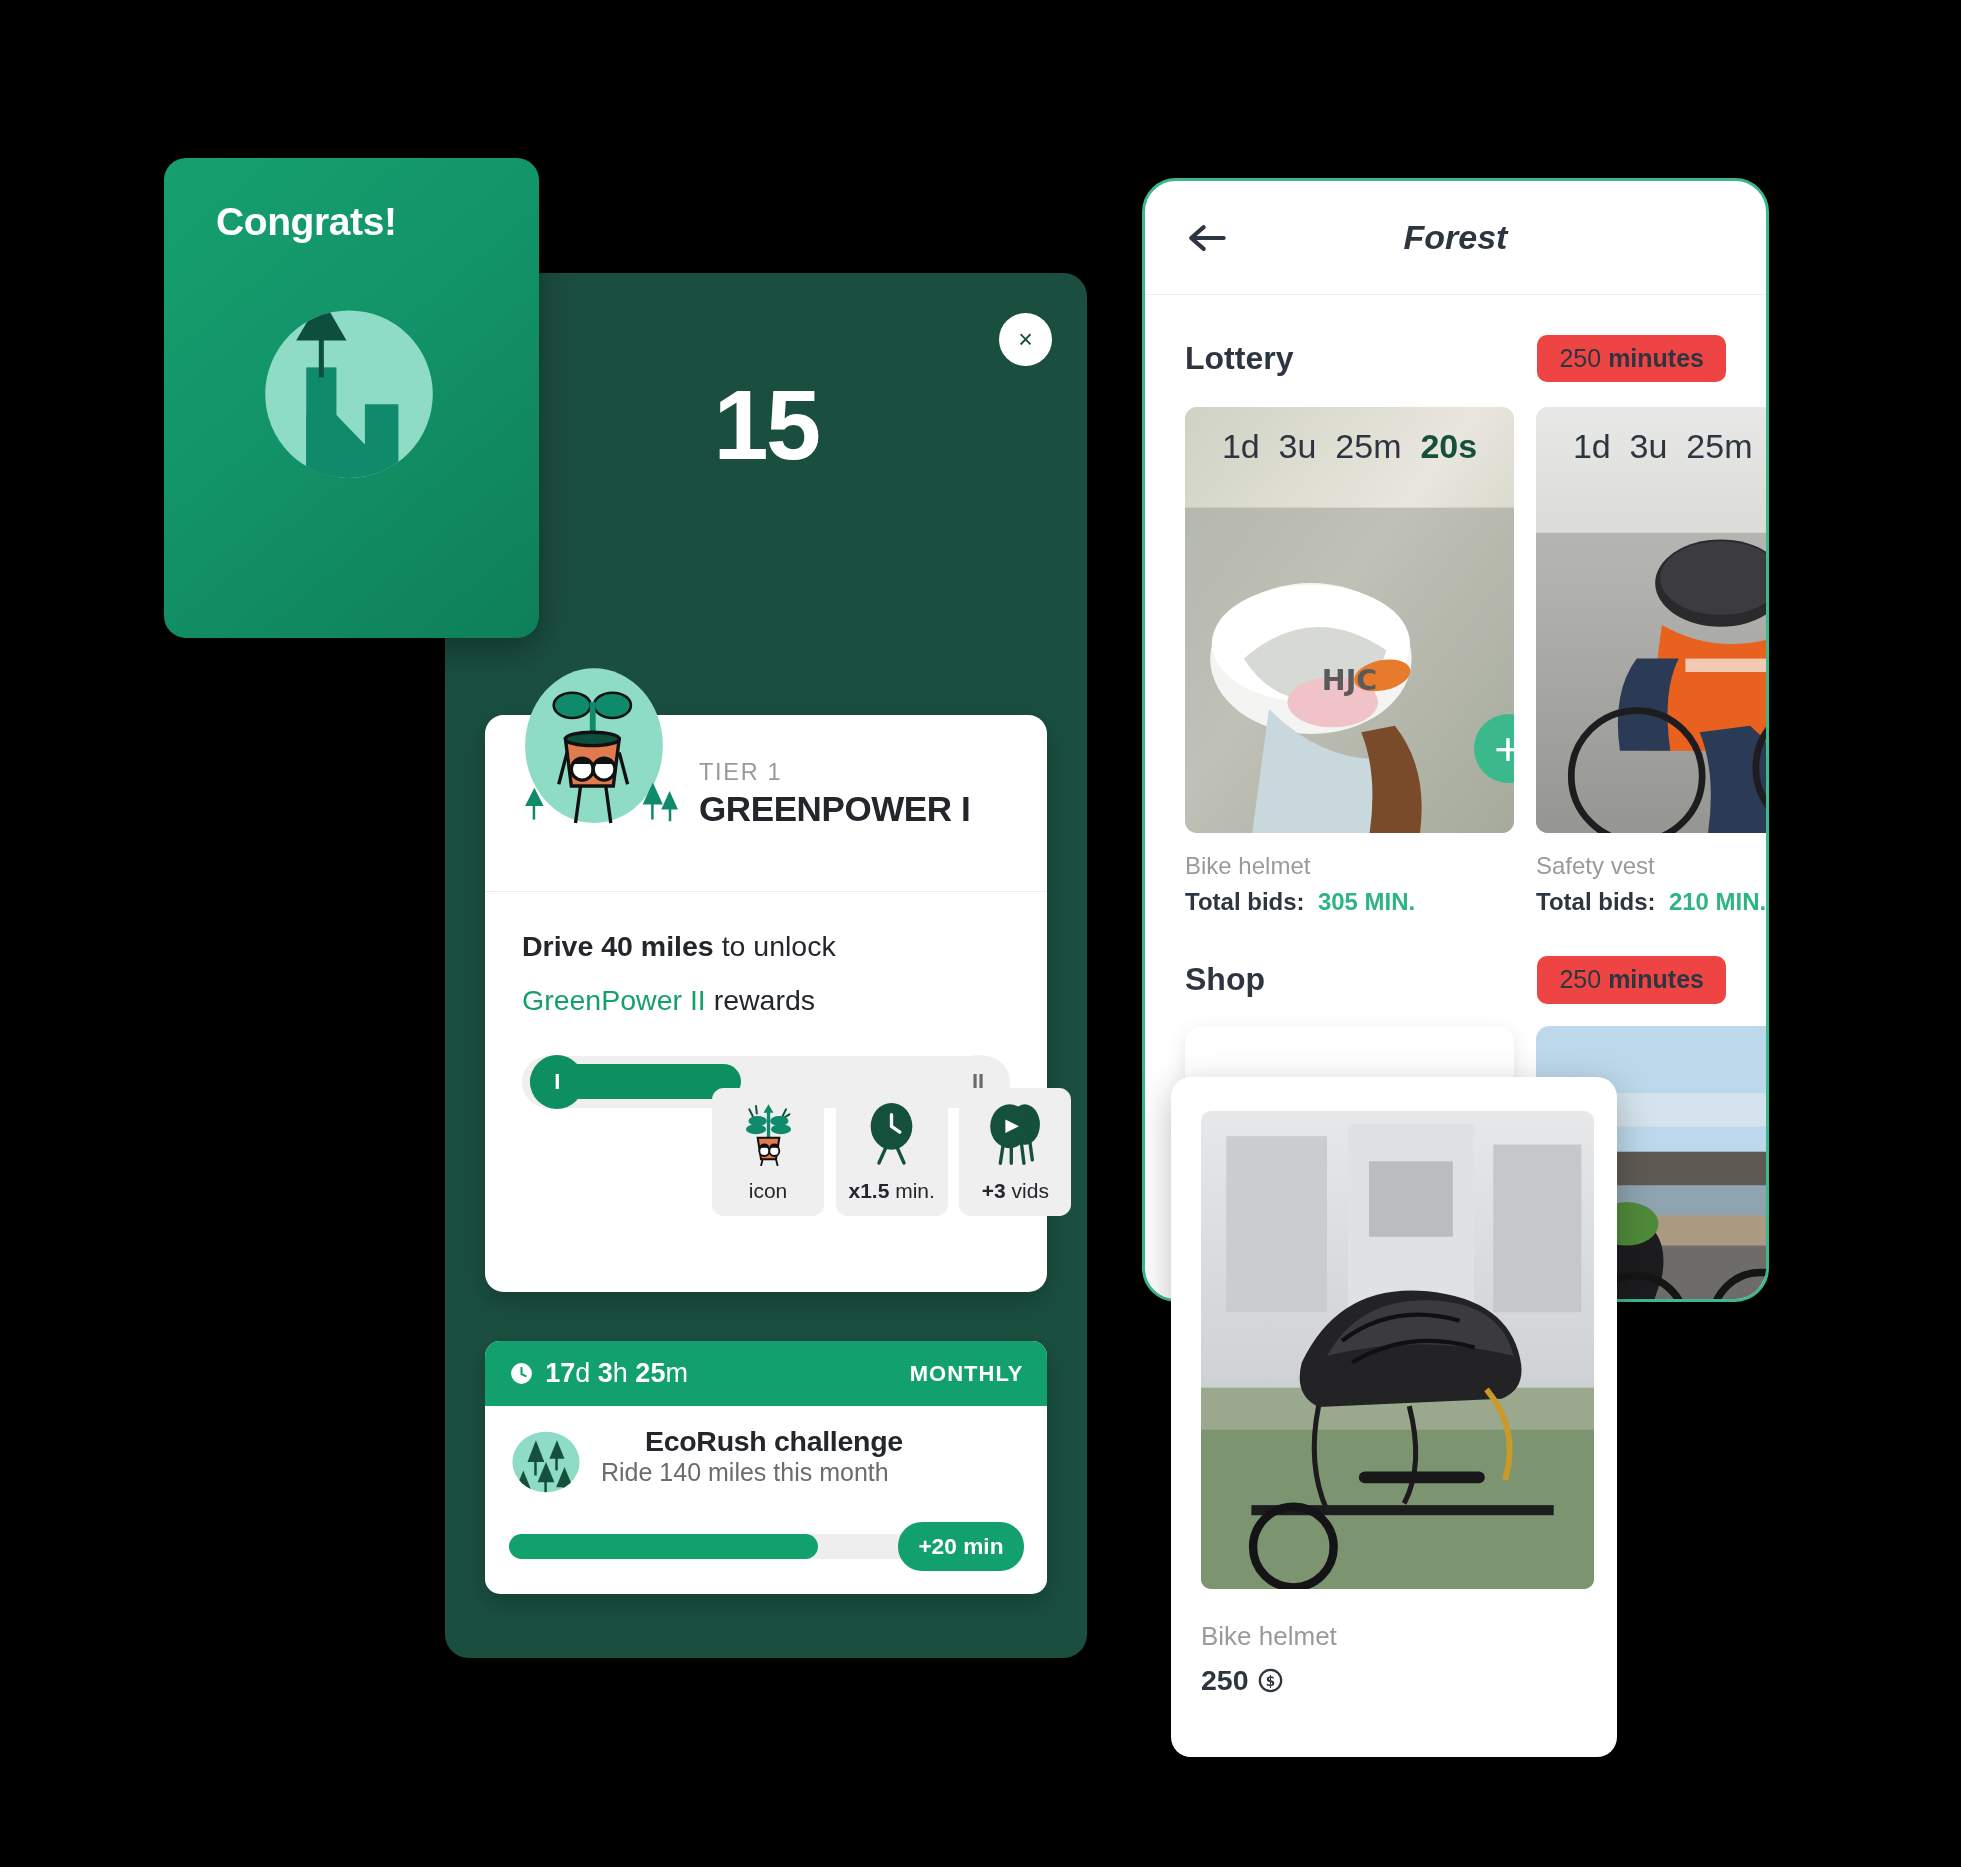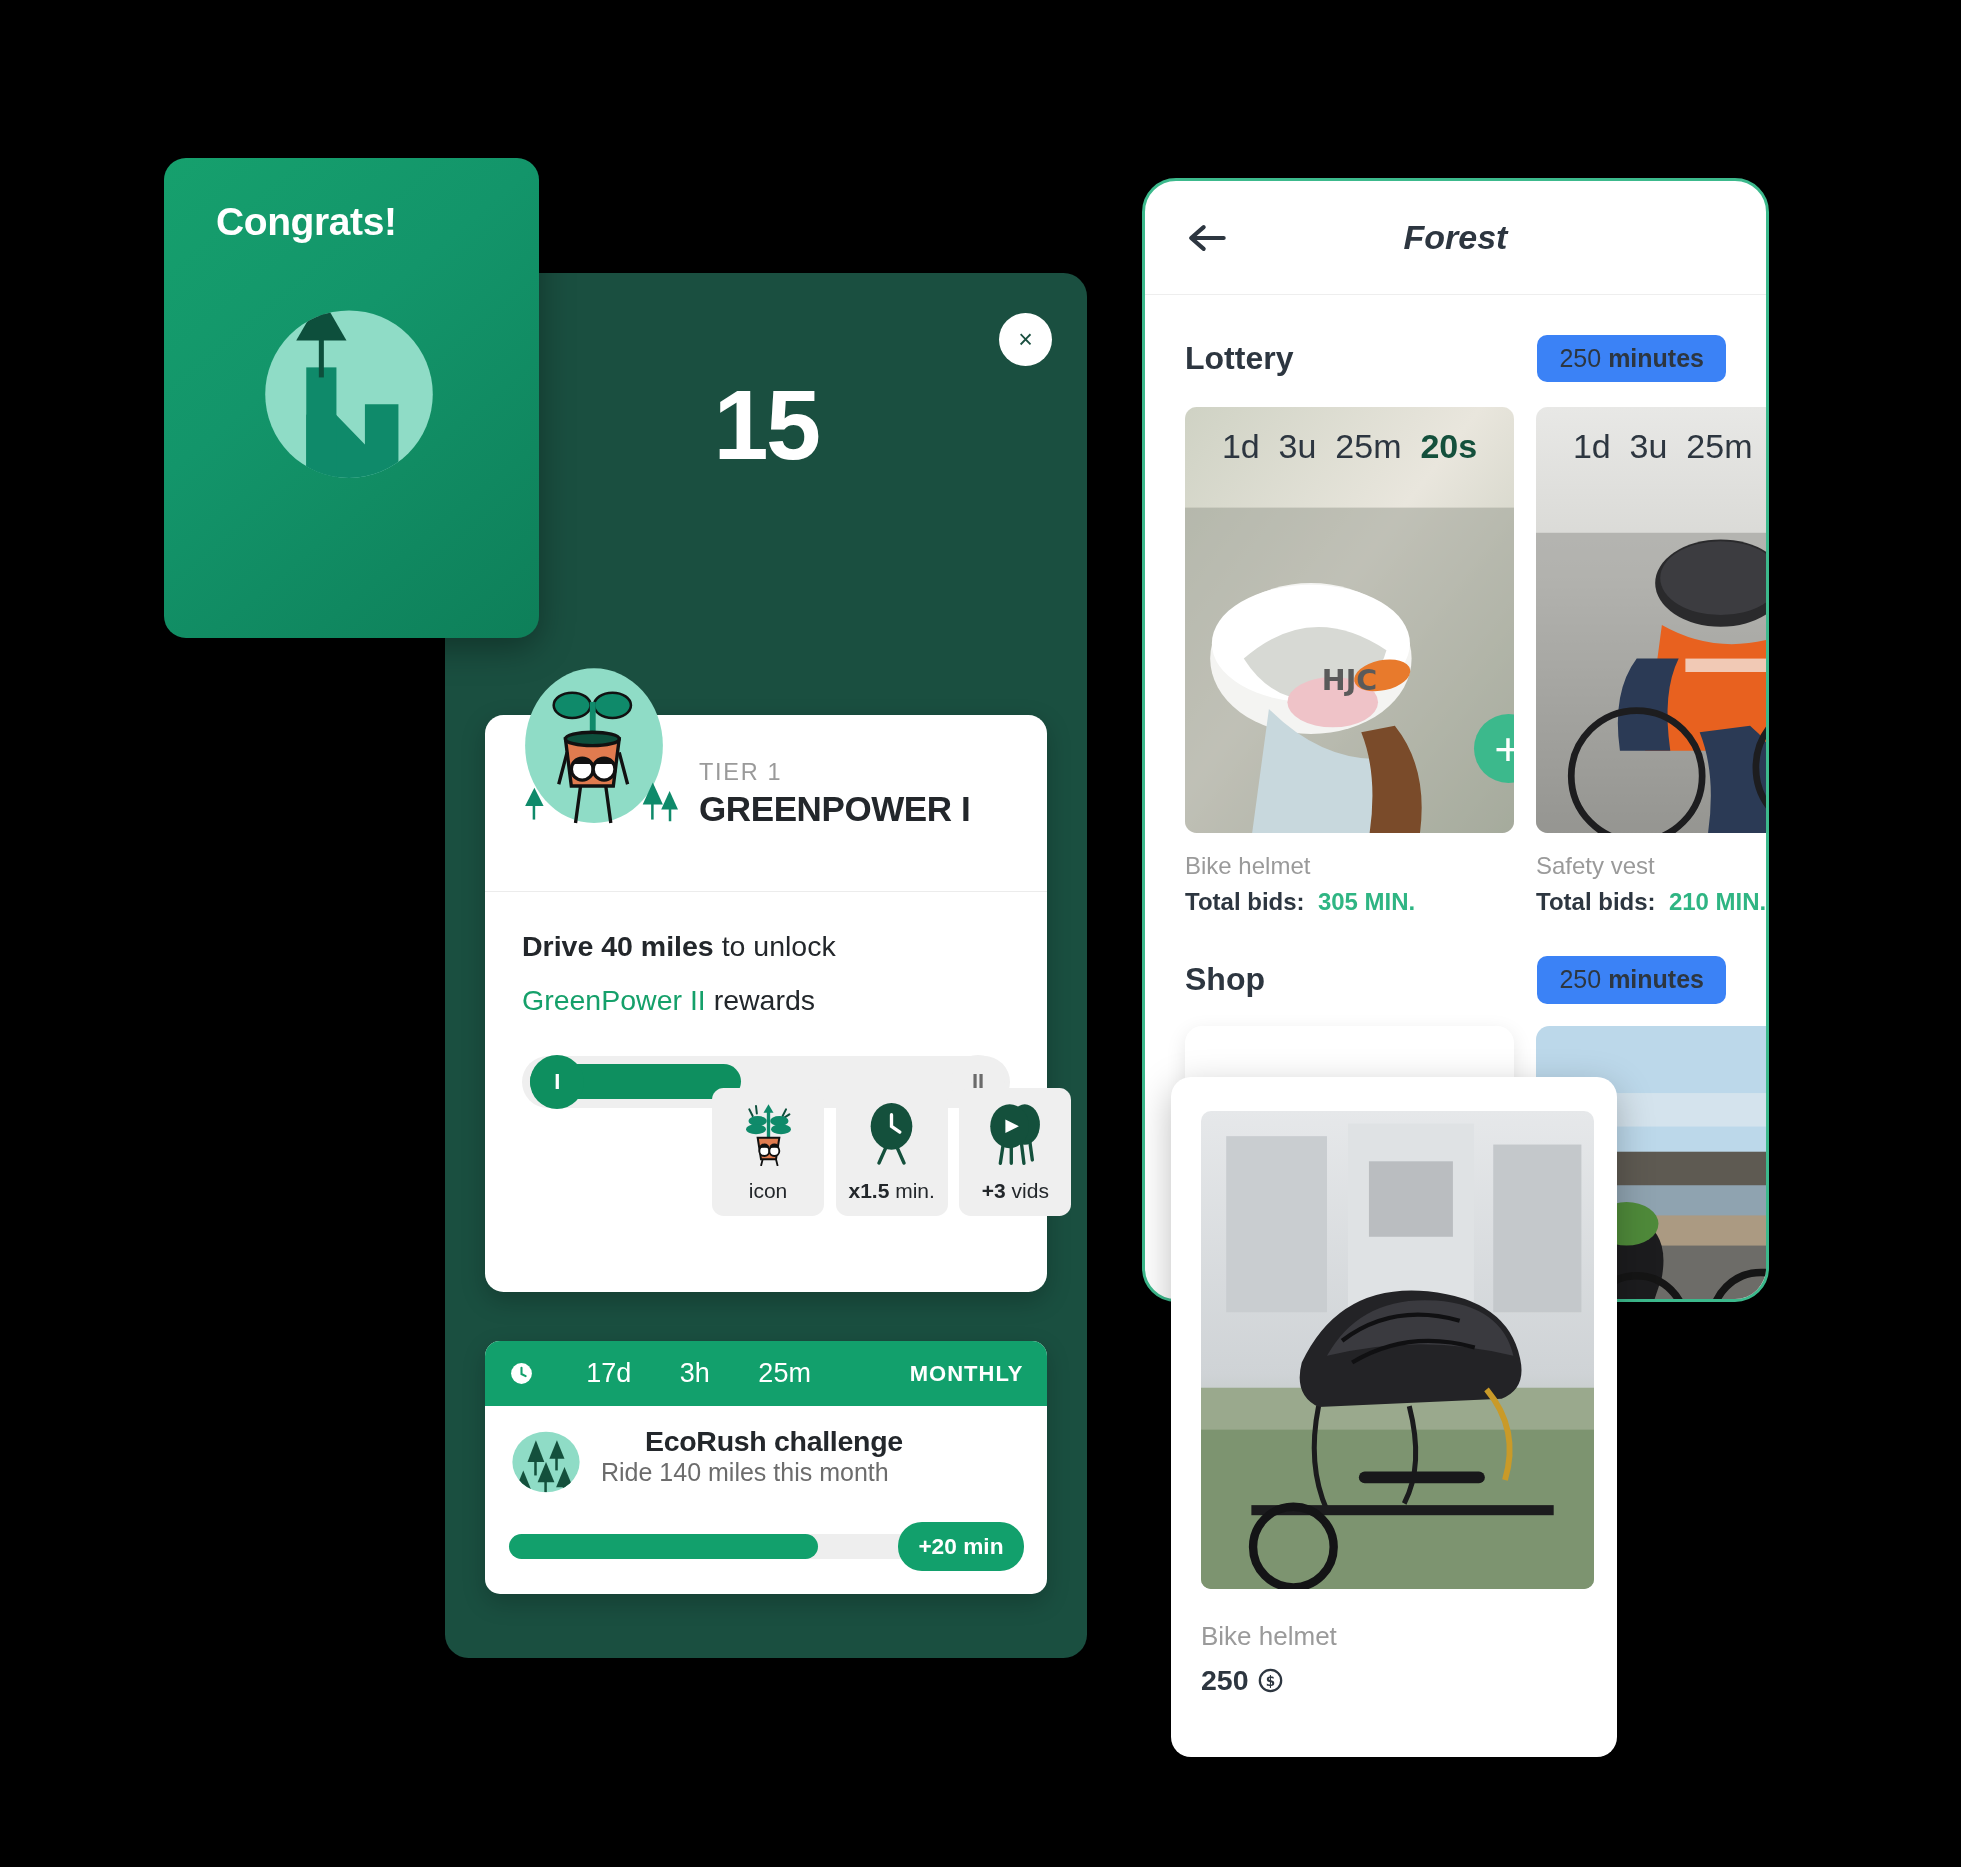--- a/index.html
+++ b/index.html
@@ -100,21 +100,21 @@
     position:absolute;left:485px;top:1341px;width:562px;height:253px;
     background:#fff;border-radius:15px;overflow:hidden;z-index:6;
     box-shadow:0 8.4px 23.5px rgba(0,0,0,.2);
   }
   .chal-head{
     height:65px;background:#12a06c;display:flex;align-items:center;
     justify-content:space-between;padding:0 23.5px;color:#fff;
   }
   .chal-timer{display:flex;align-items:center;gap:11.7px;font-size:27px;}
   .chal-timer .u{font-weight:normal;}
-  .chal-timer .n{font-weight:normal;margin-left:41px;}
+  .chal-timer .n{font-weight:bold;}
   .chal-period{font-size:22px;font-weight:bold;letter-spacing:1px;}
   .chal-body{padding:18.5px 23.5px 0 23.5px;display:flex;gap:18.5px;align-items:flex-start;}
   .chal-icon{width:74px;height:74px;flex:none;}
   .chal-title{font-size:28.5px;font-weight:bold;color:#23272b;letter-spacing:-0.3px;margin-left:44px;}
   .chal-desc{font-size:25px;color:#6c6c6c;margin-top:0;}
   .chal-prog-wrap{position:absolute;left:23.5px;right:23.5px;bottom:32px;height:30px;}
   .chal-prog-bg{position:absolute;left:0;right:0;top:1.7px;height:25px;background:#eee;border-radius:12.6px;}
   .chal-prog-fill{position:absolute;left:0;top:1.7px;height:25px;width:309px;background:#12a06c;border-radius:12.6px;}
   .chal-pill{
     position:absolute;right:0;top:-10px;height:49px;padding:0 20px;border-radius:24px;
@@ -136,21 +136,21 @@
   .ph-back{position:absolute;left:42px;top:50%;transform:translateY(-50%);cursor:pointer;}
   .ph-title{
     width:100%;text-align:center;font-size:34px;font-weight:bold;color:#2d3640;
   }
   .sec-head{
     display:flex;align-items:center;justify-content:space-between;
     padding:40px 40px 0 40px;
   }
   .sec-title{font-size:32px;font-weight:bold;color:#2d3640;}
   .minutes-pill{
-    background:#3b82f6;border-radius:10px;padding:9.2px 22px;font-size:25px;color:#2d3640;cursor:pointer;
+    background:#ef4444;border-radius:10px;padding:9.2px 22px;font-size:25px;color:#2d3640;cursor:pointer;
   }
   .minutes-pill b{font-weight:bold;}
   .lot-row{display:flex;gap:22px;padding:25px 0 0 40px;}
   .lot-card{width:329px;flex:none;}
   .lot-img{
     width:329px;height:426px;border-radius:11.7px;position:relative;overflow:hidden;
   }
   .lot-timer{
     position:absolute;left:0;right:0;top:20px;text-align:center;
     font-size:34px;color:#2d3640;

